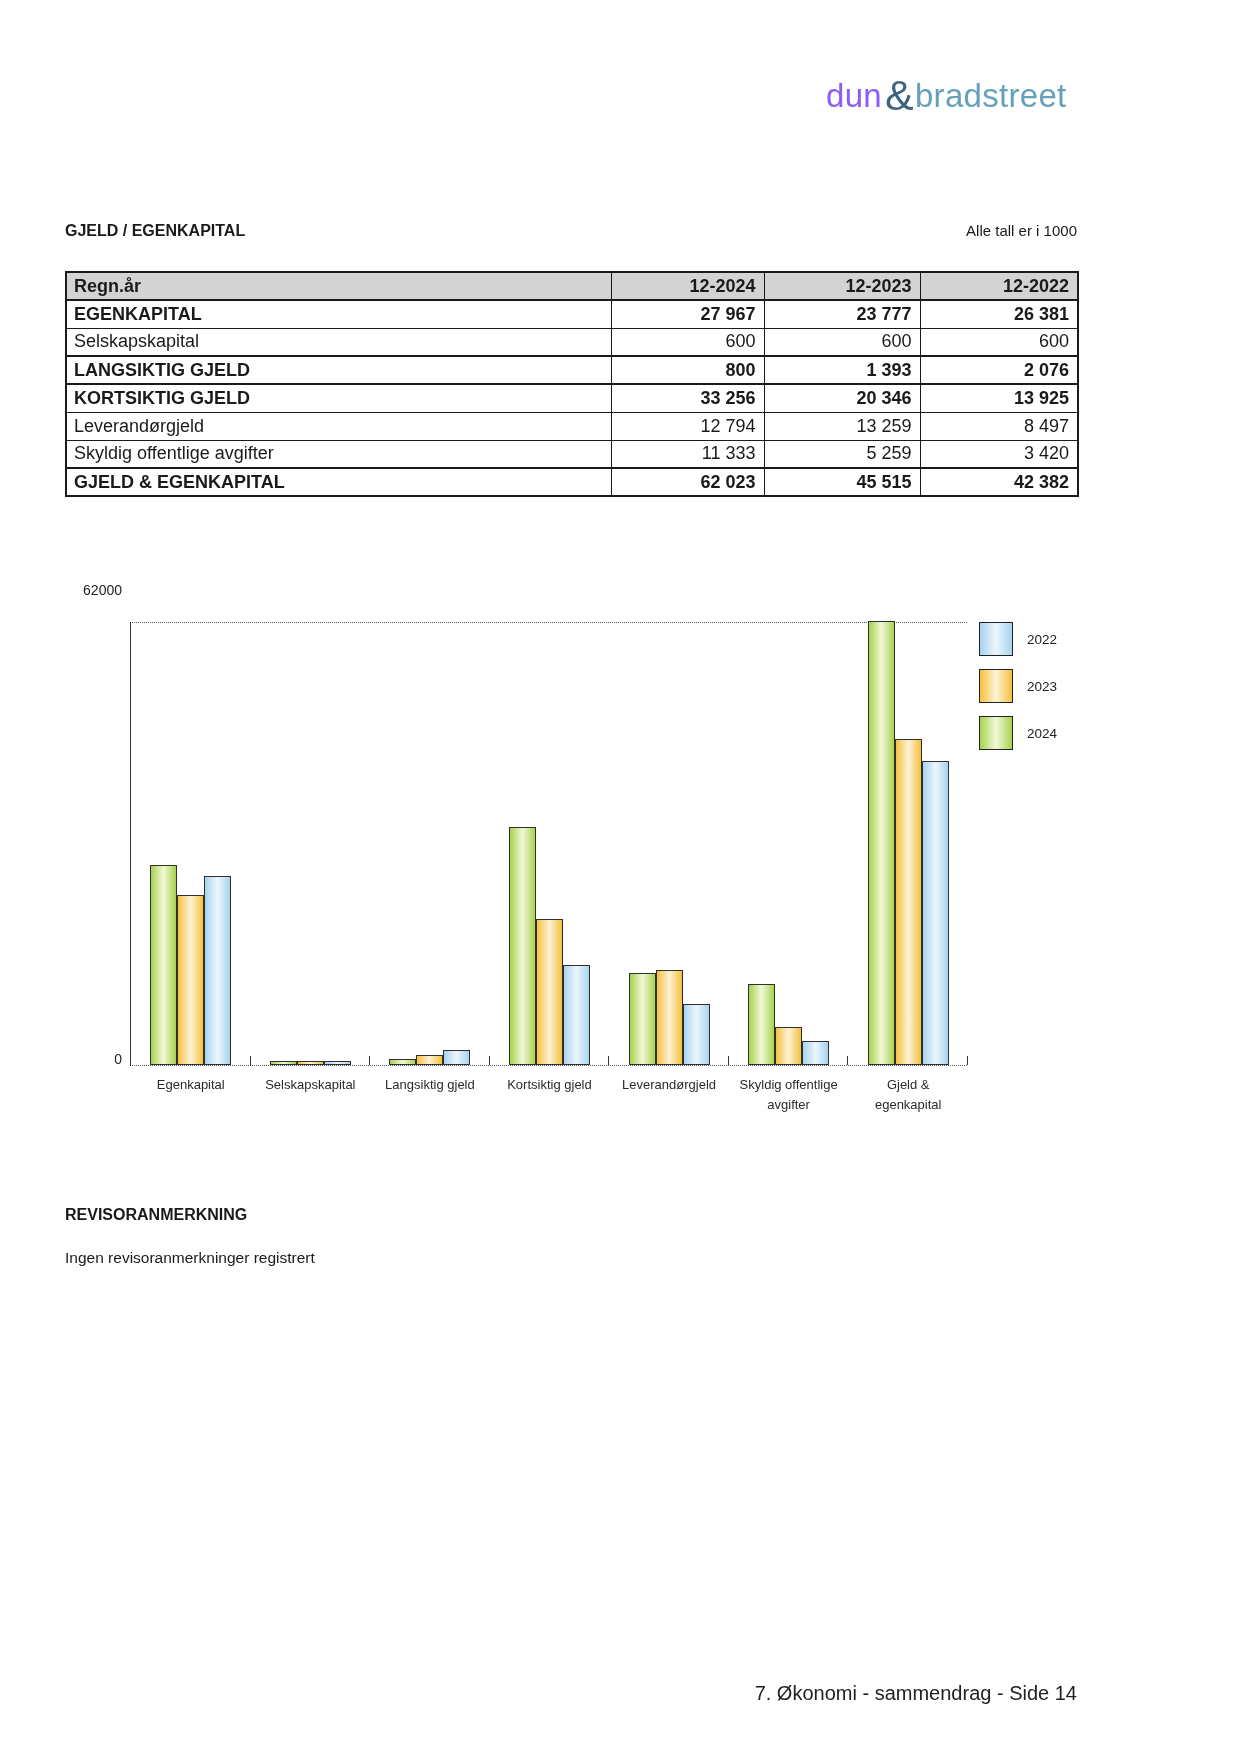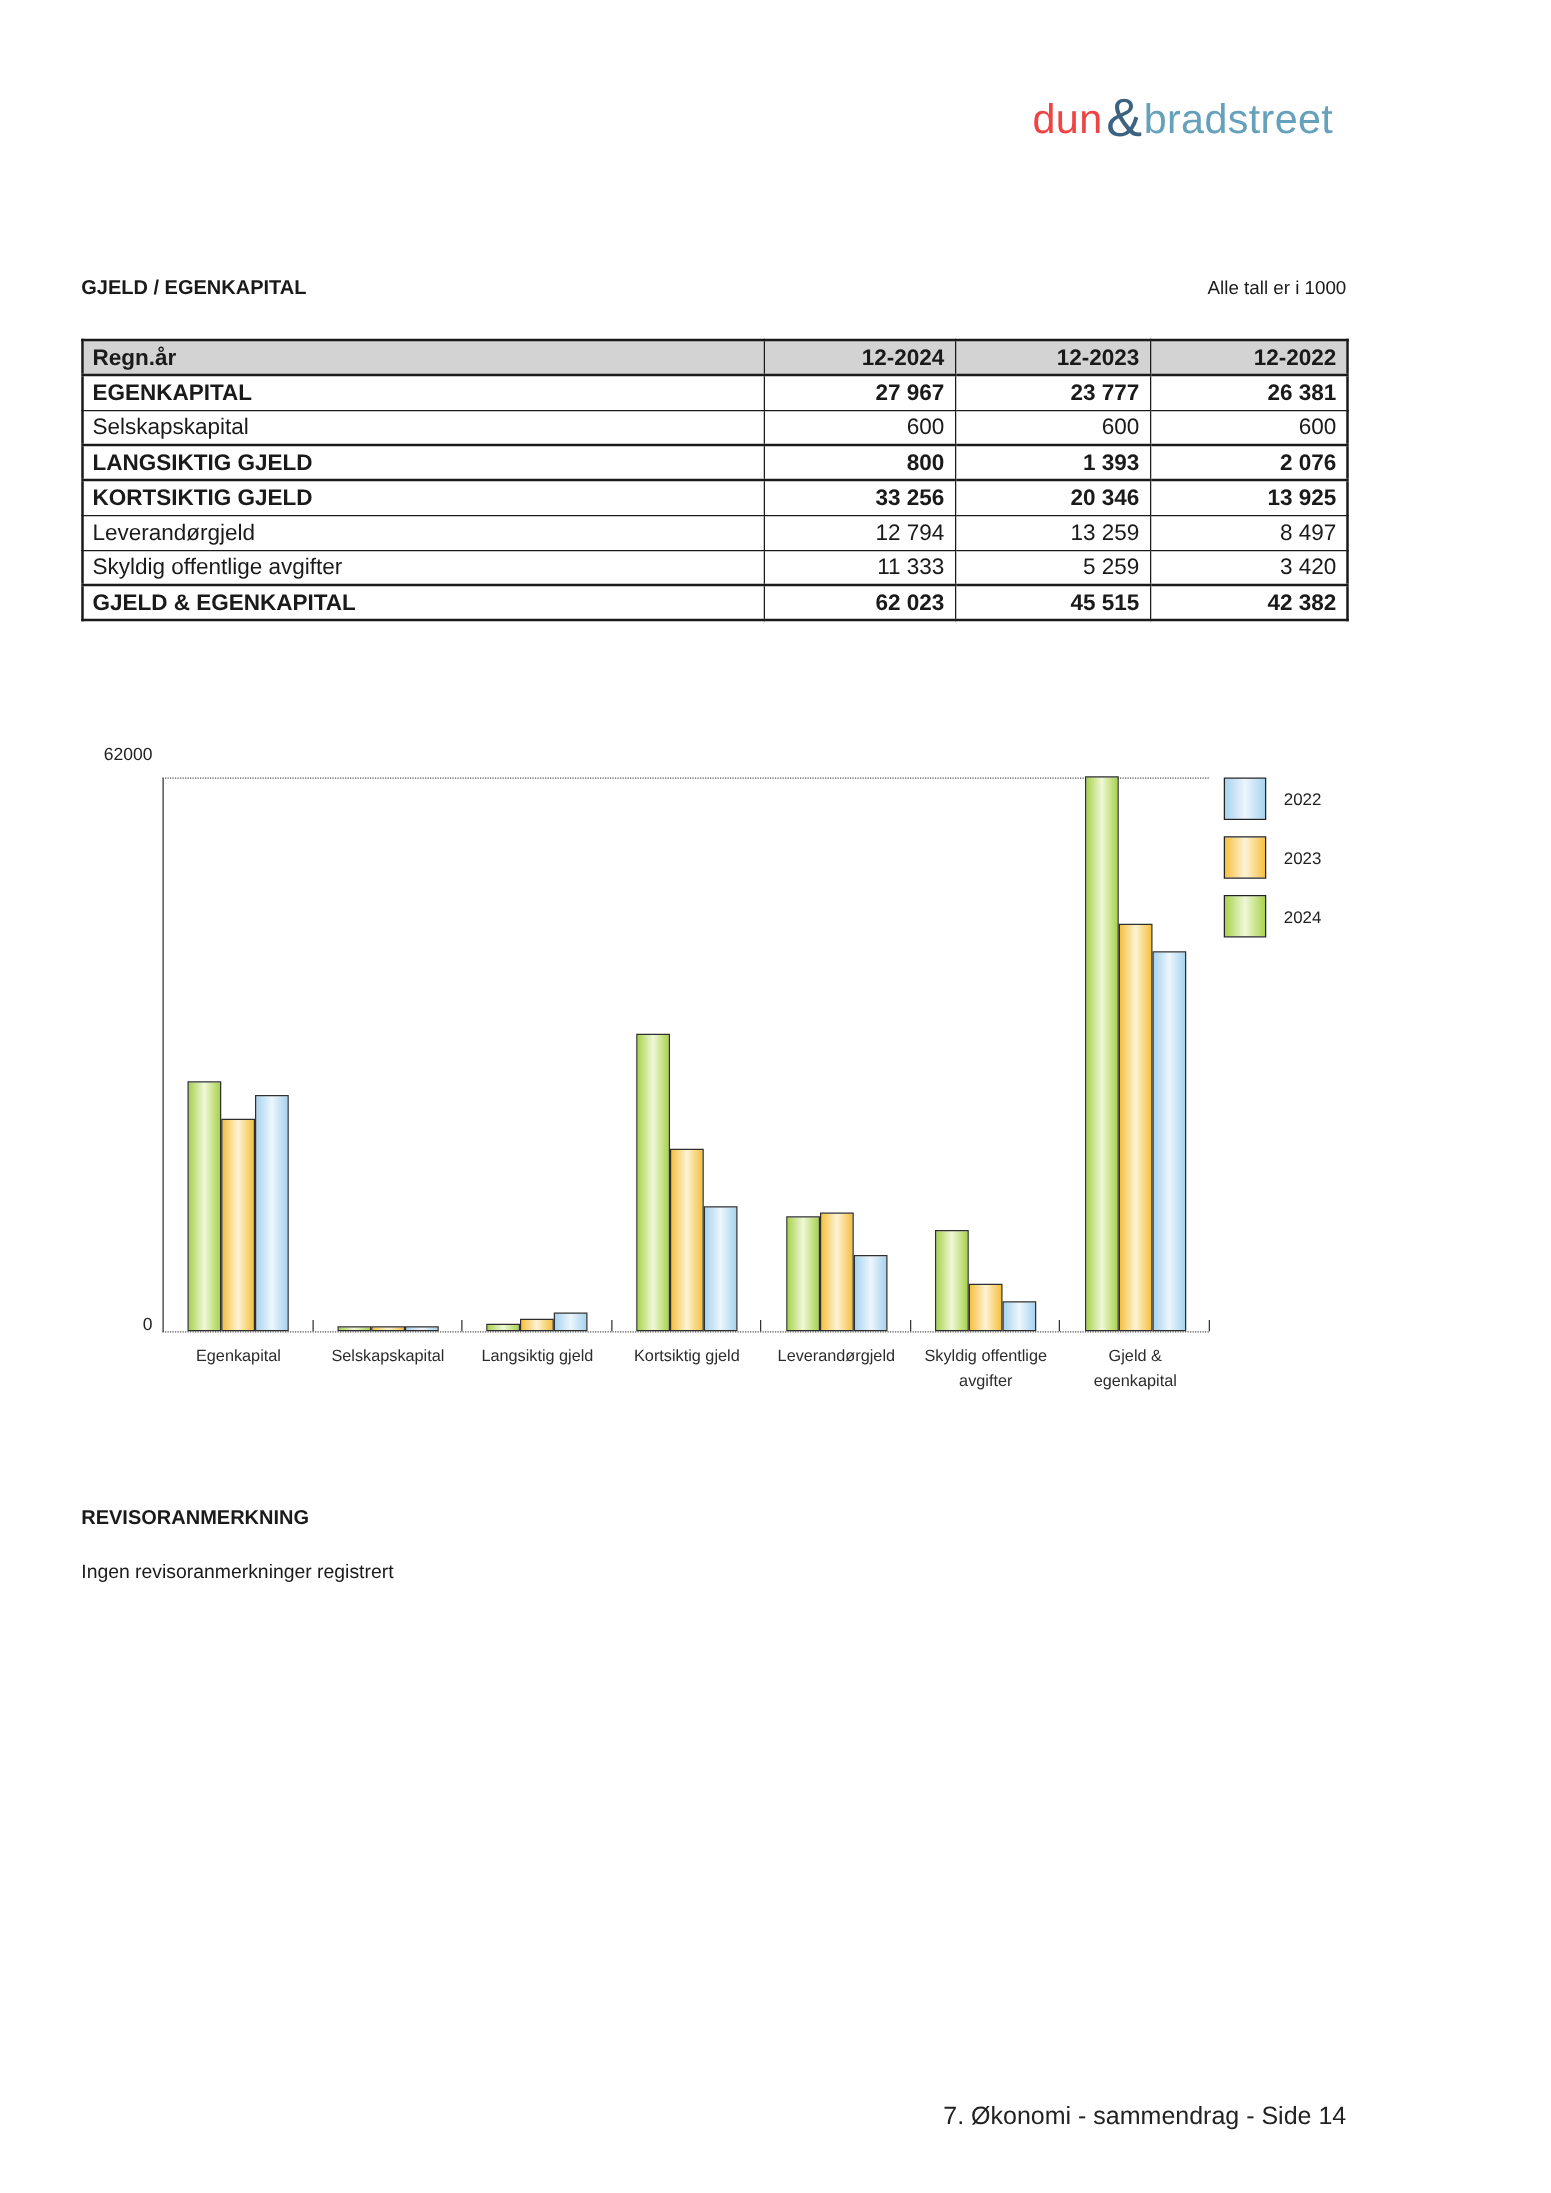--- a/index.html
+++ b/index.html
@@ -73,21 +73,21 @@
   table.balance tr.bold-row td { font-weight: bold; border-top-width: 2px; }
 
   
   .ytick {
     position: absolute;
     left: 38px; width: 84px;
     font-size: 14px;
     text-align: right;
     color: #222;
   }
-  .ytick.top { top: 595px; }
+  .ytick.top { top: 582px; }
   .ytick.bottom { top: 1051px; }
 
   .plot {
     position: absolute;
     left: 130px; top: 622px;
     width: 837px; height: 444px;
     border-left: 1px solid #333;
     border-top: 1px dotted #555;
     border-bottom: 1px dotted #555;
   }
@@ -144,21 +144,21 @@
     font-size: 20px;
     color: #222;
   }
 </style>
 </head>
 <body>
 
 <div class="page">
 
   <div class="logo">
-    <span class="dun" style="color: #ef4444;">dun</span>
+    <span class="dun" style="color: #8b5cf6;">dun</span>
     <span class="amp" style="color: rgb(61, 99, 128);">&amp;</span>
     <span class="bradstreet" style="color: rgb(102, 161, 188);">bradstreet</span>
   </div>
 
   <div class="section-head">
     <span class="section-title">GJELD / EGENKAPITAL</span>
     <span class="section-note">Alle tall er i 1000</span>
   </div>
 
   <div class="tbl-wrap">

